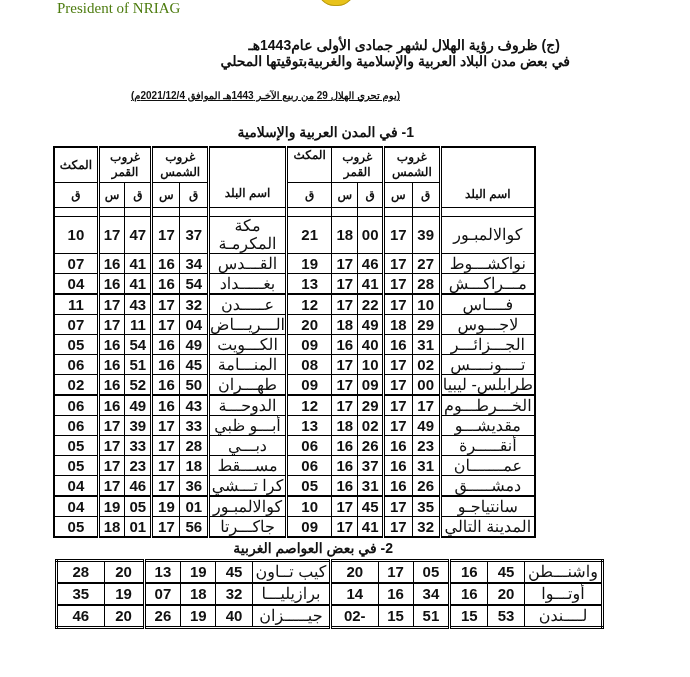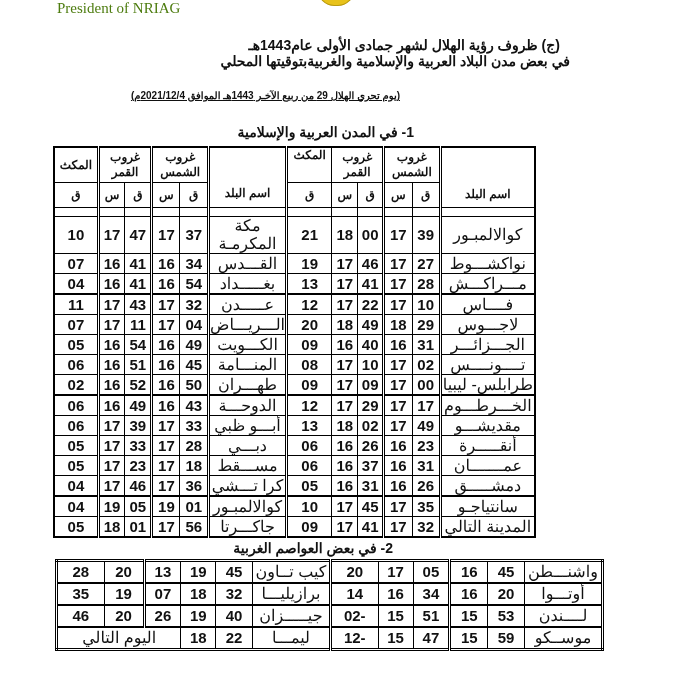--- a/index.html
+++ b/index.html
@@ -367,26 +367,14 @@
         <td class="thick-b">19</td>
         <td class="thick-b">40</td>
         <td class="city thick-b">جيـــــزان</td>
         <td class="dbl-l thick-b">02-</td>
         <td class="thick-b">15</td>
         <td class="thick-b">51</td>
         <td class="dbl-l thick-b">15</td>
         <td class="thick-b">53</td>
         <td class="city thick-b">لــــندن</td>
       </tr>
-      <tr>
-        <td colspan="3" class="city">اليوم التالي</td>
-        <td>18</td>
-        <td>22</td>
-        <td class="city">ليمـــا</td>
-        <td class="dbl-l">12-</td>
-        <td>15</td>
-        <td>47</td>
-        <td class="dbl-l">15</td>
-        <td>59</td>
-        <td class="city">موســكو</td>
-      </tr>
     </tbody>
 </table>
 
 </body></html>

